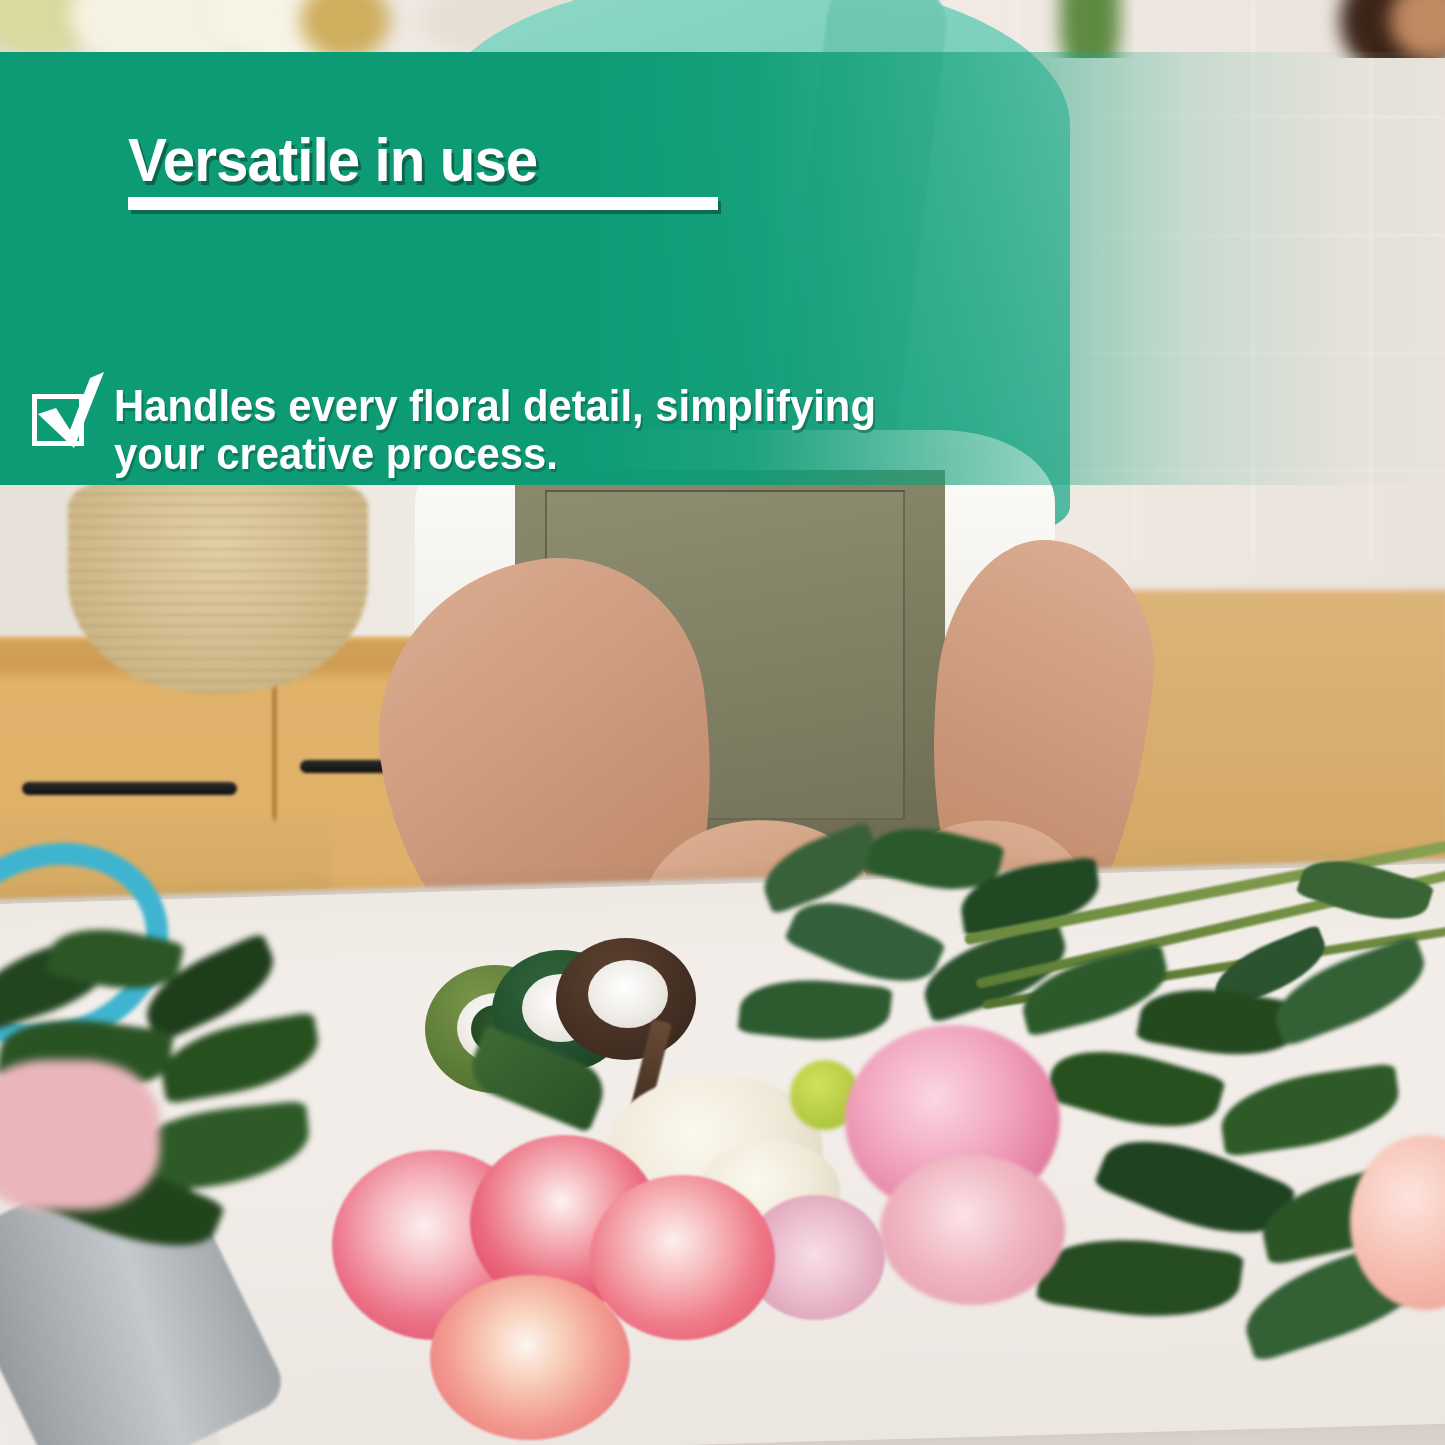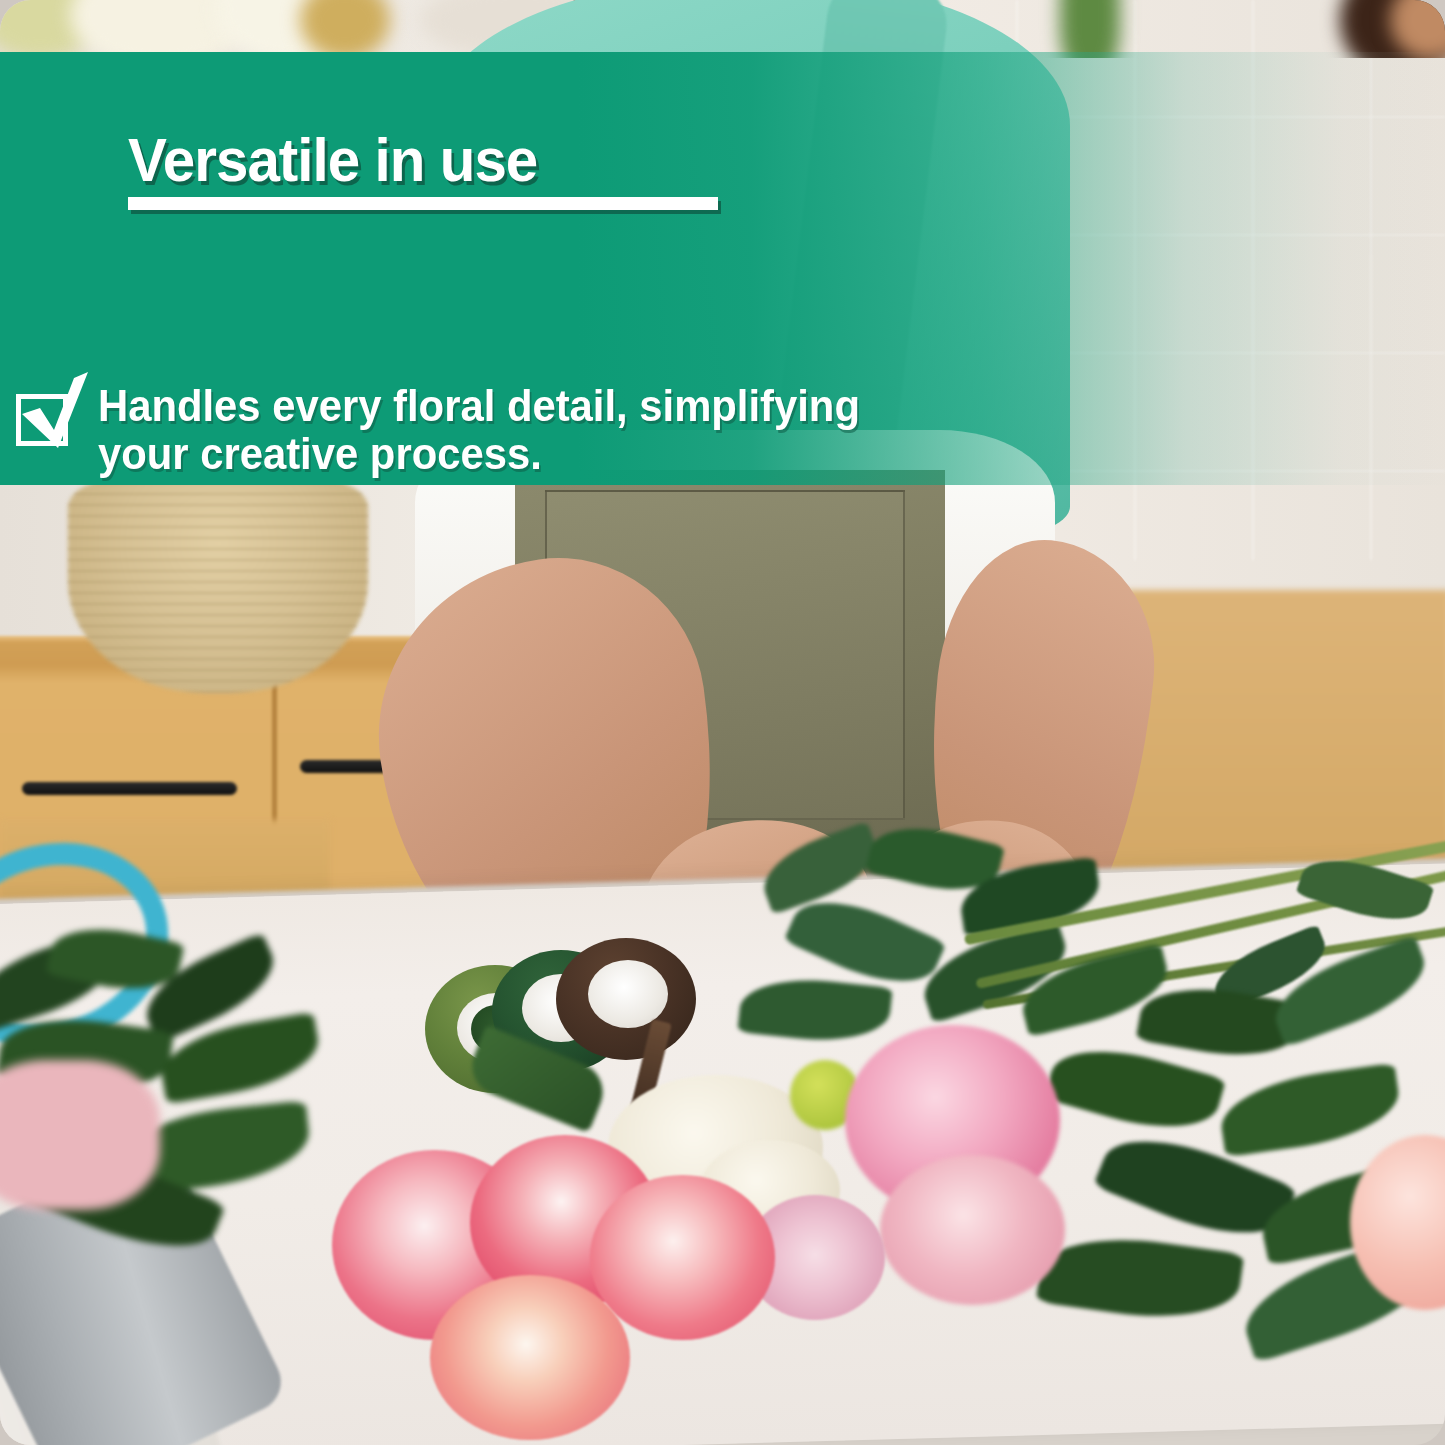--- a/index.html
+++ b/index.html
@@ -1,21 +1,20 @@
 <!DOCTYPE html>
 <html><head>
 <meta charset="utf-8">
 <style>
   * { margin:0; padding:0; box-sizing:border-box; }
   html,body { width:1445px; height:1445px; overflow:hidden; background:#cfc8c2; }
 
   .stage{
     position:relative; width:1445px; height:1445px; overflow:hidden;
     font-family:"Liberation Sans", sans-serif;
-    border-radius:31px;
   }
 
   
   .photo{ position:absolute; inset:0; overflow:hidden; background:#d8d2cb; }
 
   
   .wall{
     position:absolute; left:0; top:0; width:1445px; height:700px;
     background:
       linear-gradient(90deg,#e6e0d8 0%,#efeae3 30%,#f2ece5 60%,#e9e3db 100%);
@@ -389,21 +388,21 @@
   </div>
 
   <div class="banner"></div>
 
   <div class="bannerInner">
 
     <div class="heading">Versatile in use</div>
     <div class="headRule"></div>
 
 
-    <div class="bullet" style="left:12px;top:330px;">
+    <div class="bullet" style="left:28px;top:330px;">
       <div class="cbox">
         <div class="sq"></div>
         <svg viewBox="0 0 78 86" aria-hidden="true">
           <path d="M12 44 L30 38 L44 60 L64 8 L78 2 L48 78 Z" fill="#ffffff"></path>
         </svg>
       </div>
       <div class="btext">
         <span class="l">Handles every floral detail, simplifying</span>
         <span class="l">your creative process.</span>
       </div>

